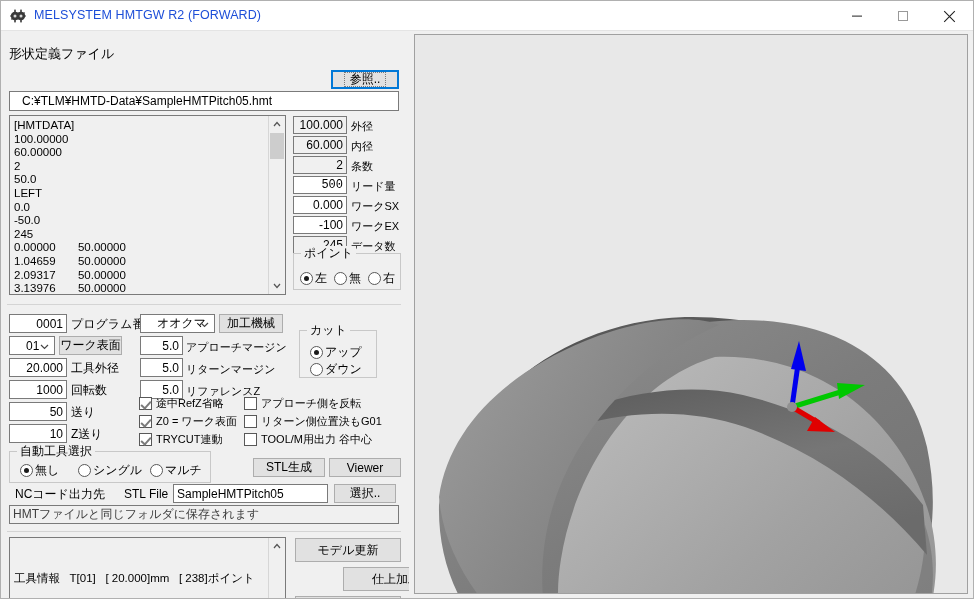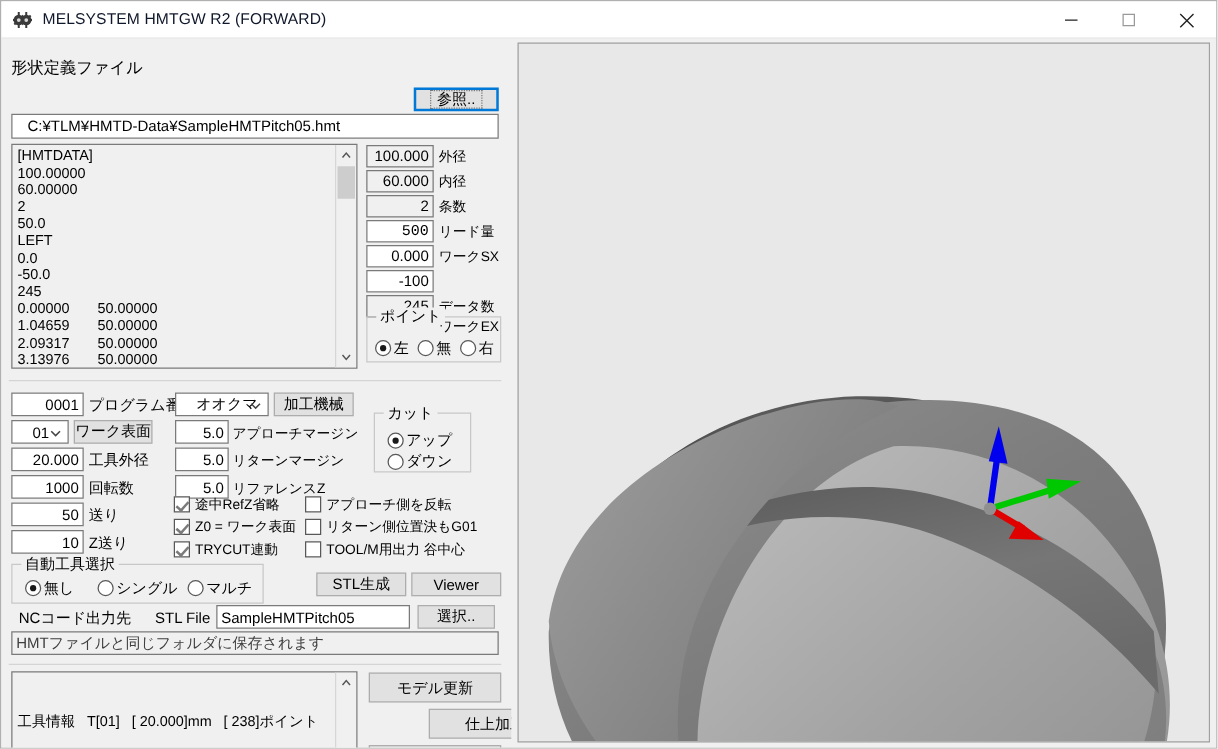--- a/index.html
+++ b/index.html
@@ -27,21 +27,21 @@
     background: #ffffff;
     border-bottom: 1px solid #e4e4e4;
     box-sizing: border-box;
   }
   .title-icon {
     position: absolute; left: 9px; top: 7px;
     width: 16px; height: 16px;
   }
   .title-text {
     position: absolute; left: 33px; top: 7px;
-    font-size: 12.5px; color: #0f172a;
+    font-size: 12.5px; color: #1d4ed8;
     white-space: nowrap;
     letter-spacing: .1px;
   }
   .wbtn {
     position: absolute; top: 0; height: 30px; width: 46px;
     display: flex; align-items: center; justify-content: center;
   }
   .wbtn.min { right: 93px; }
   .wbtn.max { right: 47px; }
   .wbtn.close { right: 1px; }
@@ -326,21 +326,21 @@
           <span>500</span>
         </div>
         <div class="lbl small" style="left: 350px; top: 148px;">リード量</div>
         <div class="tbox right" style="left: 292px; top: 165px; width: 54px; height: 18px;">
           <span>0.000</span>
         </div>
         <div class="lbl small" style="left: 350px; top: 168px;">ワークSX</div>
         <div class="tbox right" style="left: 292px; top: 185px; width: 54px; height: 18px;">
           <span>-100</span>
         </div>
-        <div class="lbl small" style="left: 350px; top: 188px; margin-top: 36px;">ワークEX</div>
+        <div class="lbl small" style="left: 350px; top: 188px;">ワークEX</div>
         <div class="tbox right ro" style="left: 292px; top: 205px; width: 54px; height: 18px;">
           <span>245</span>
         </div>
         <div class="lbl small" style="left: 350px; top: 208px;">データ数</div>
       </div>
 
     <div class="group" style="left:292px; top:222px; width:108px; height:37px;">
       <span class="gtitle">ポイント</span>
       <div id="lead-dir-opts">
           <div class="radio" style="left: 6px; top: 16px;">

